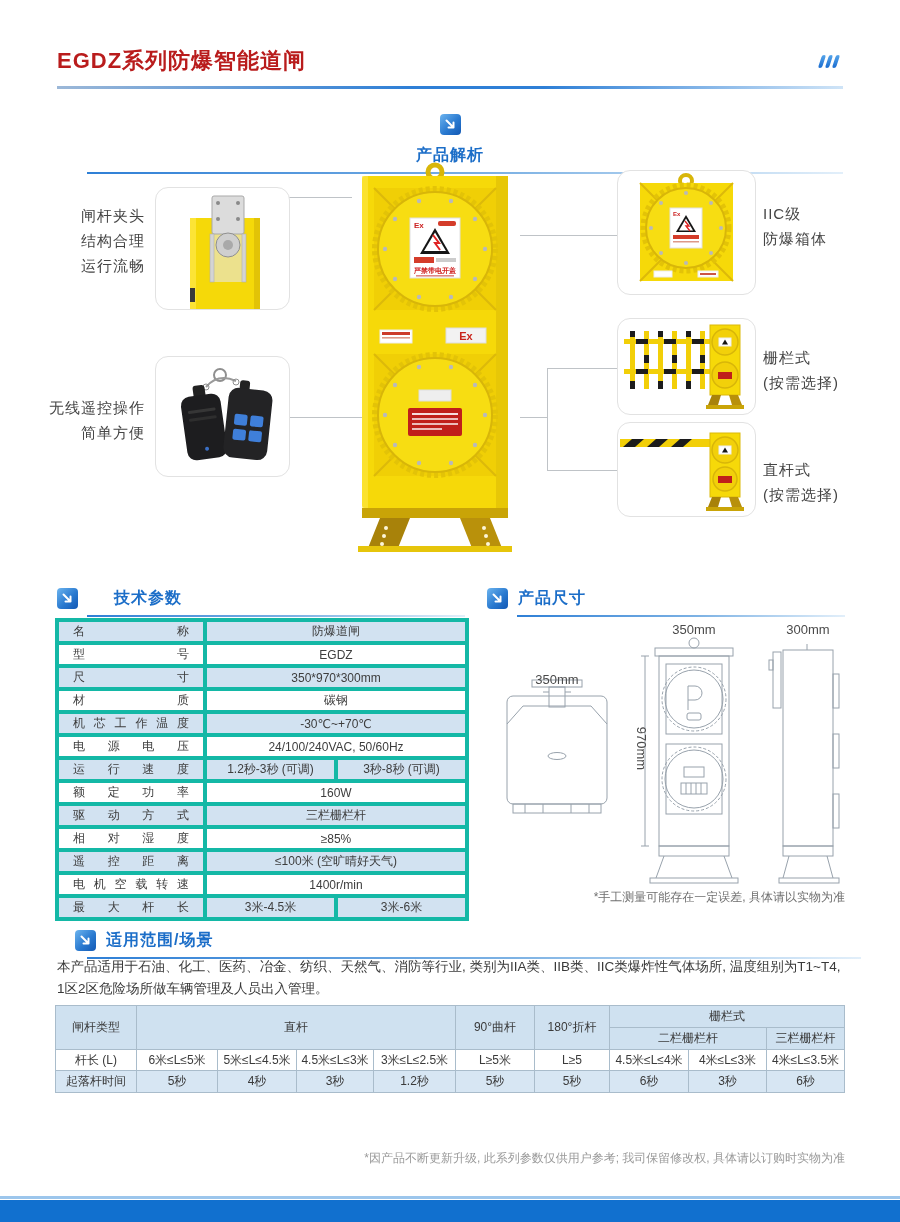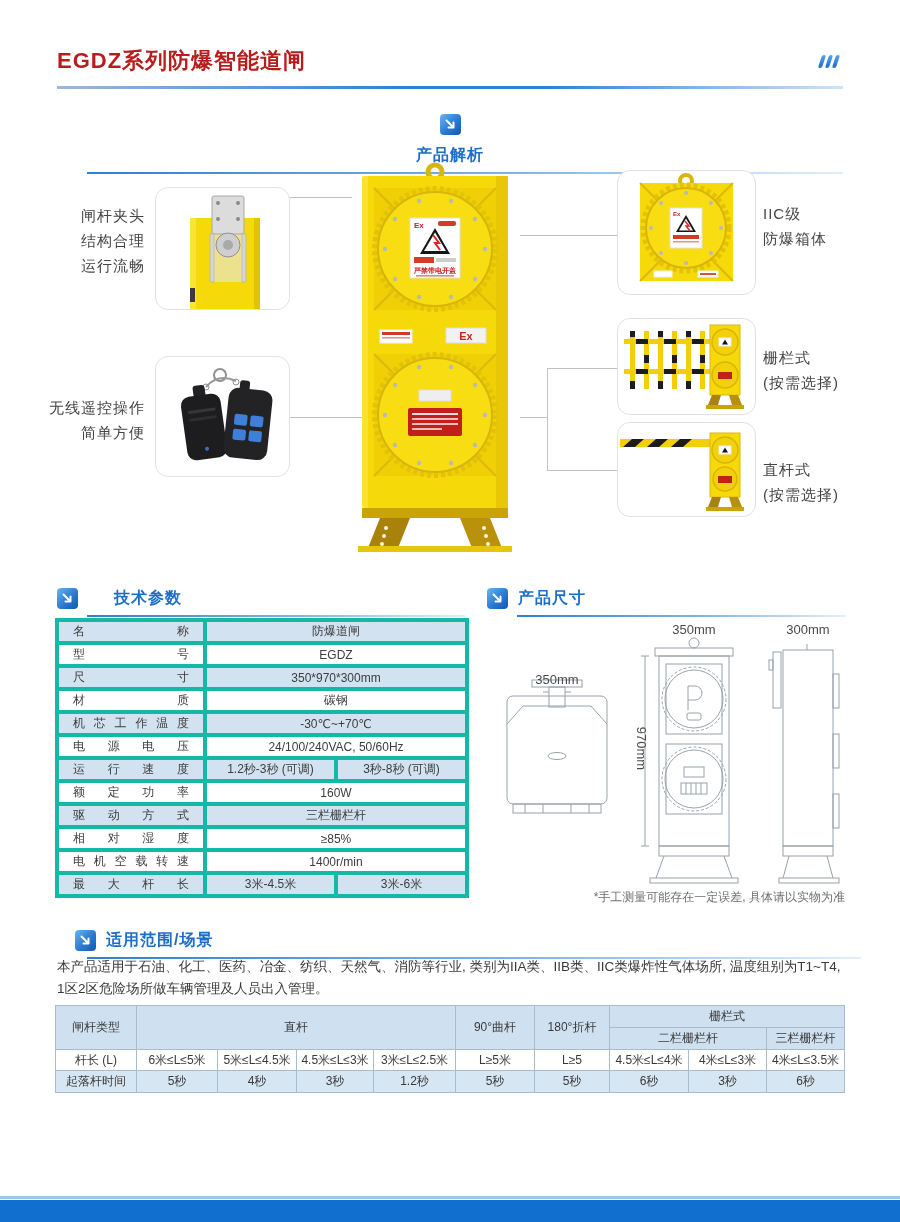--- a/index.html
+++ b/index.html
@@ -356,20 +356,24 @@
           <td colspan="2">160W</td>
         </tr>
     <tr class="alt">
           <td><span class="jl">驱 动 方 式</span></td>
           <td colspan="2">三栏栅栏杆</td>
         </tr>
     <tr>
           <td><span class="jl">相 对 湿 度</span></td>
           <td colspan="2">≥85%</td>
         </tr>
+    <tr class="alt">
+          <td><span class="jl">遥 控 距 离</span></td>
+          <td colspan="2">≤100米 (空旷晴好天气)</td>
+        </tr>
     <tr>
           <td><span class="jl">电机空载转速</span></td>
           <td colspan="2">1400r/min</td>
         </tr>
     <tr class="alt">
           <td><span class="jl">最 大 杆 长</span></td>
           <td>3米-4.5米</td>
           <td>3米-6米</td>
         </tr>
   </tbody>
@@ -497,16 +501,17 @@
       <td>1.2秒</td>
       <td>5秒</td>
       <td>5秒</td>
       <td>6秒</td>
       <td>3秒</td>
       <td>6秒</td>
     </tr>
   </tbody>
     </table>
 
+  <div class="bar-note">*因产品不断更新升级, 此系列参数仅供用户参考; 我司保留修改权, 具体请以订购时实物为准</div>
 
   <div class="bar-accent"></div>
   <div class="bottom-bar"></div>
 </div>
 
 </body></html>

